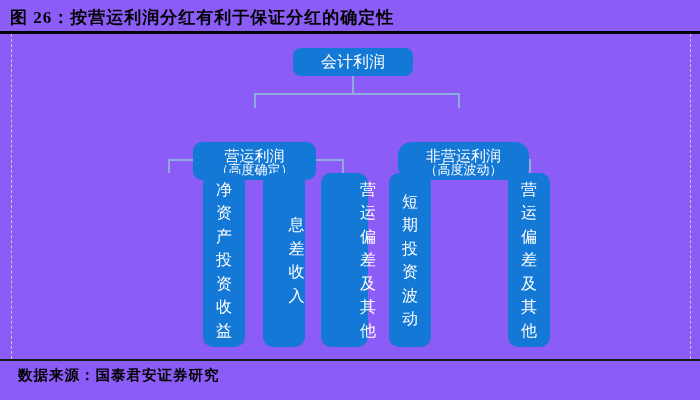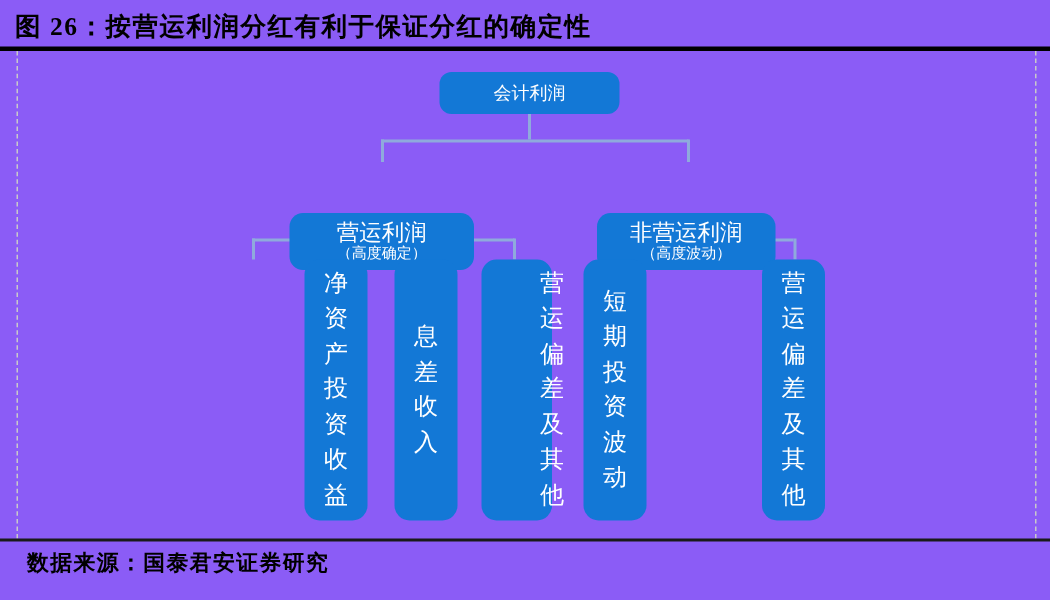--- a/index.html
+++ b/index.html
@@ -16,24 +16,24 @@
   .bottom-rule{position:absolute;left:0;top:359px;width:700px;height:1.5px;background:#1a1a1a;}
   .chart-area{
     position:absolute;left:11px;top:34px;width:678px;height:325px;
     border-left:1.5px dashed #c9c9c9;border-right:1.5px dashed #c9c9c9;
   }
   .node{
     position:absolute;background:#1378d6;color:#ffffff;
     display:flex;flex-direction:column;align-items:center;justify-content:center;
     text-align:center;box-sizing:border-box;
   }
-  .node-root{left:292px;top:48px;width:120px;height:28px;border-radius:8px;font-size:12px;}
+  .node-root{left:292px;top:48px;width:120px;height:28px;border-radius:8px;font-size:16px;}
   .node-branch{top:108px;width:123px;height:38px;border-radius:9px;}
   .node-branch .main{font-size:15px;line-height:17px;}
-  .node-branch .note{font-size:10px;line-height:12px;}
+  .node-branch .note{font-size:13px;line-height:12px;}
   .node-leaf{top:173px;width:42px;height:174px;border-radius:10px;}
   .node-leaf .vtext{
     display:block;width:17px;font-size:16px;line-height:23.5px;
     word-break:break-all;text-align:center;
   }
   .line{position:absolute;background:#8faadc;}
   .vline{width:1.5px;}
   .hline{height:1.5px;}
   .source-line{
     position:absolute;left:18px;top:366px;
@@ -70,29 +70,29 @@
 
     <div class="node node-root" style="left:281px;top:14px;">
       <span>会计利润</span>
     </div>
 
     <div class="node node-branch" style="left:181px;">
       <span class="main">营运利润</span>
       <span class="note">（高度确定）</span>
     </div>
 
-    <div class="node node-branch" style="left:386px;width:119px;">
+    <div class="node node-branch" style="left:386px;width:131px;border-radius:14px;">
       <span class="main">非营运利润</span>
       <span class="note">（高度波动）</span>
     </div>
 
     <div class="node node-leaf" style="left:191px;top:139px;align-items:center;">
       <span class="vtext">净资产投资收益</span>
     </div>
-    <div class="node node-leaf" style="left:251px;top:139px;">
+    <div class="node node-leaf" style="left:251px;top:139px;align-items:flex-end;">
       <span class="vtext">息差收入</span>
     </div>
     <div class="node node-leaf" style="left:309px;top:139px;padding-left:47px;">
       <span class="vtext">营运偏差及其他</span>
     </div>
     <div class="node node-leaf" style="left:377px;top:139px;">
       <span class="vtext">短期投资波动</span>
     </div>
     <div class="node node-leaf" style="left:496px;top:139px;">
       <span class="vtext">营运偏差及其他</span>

